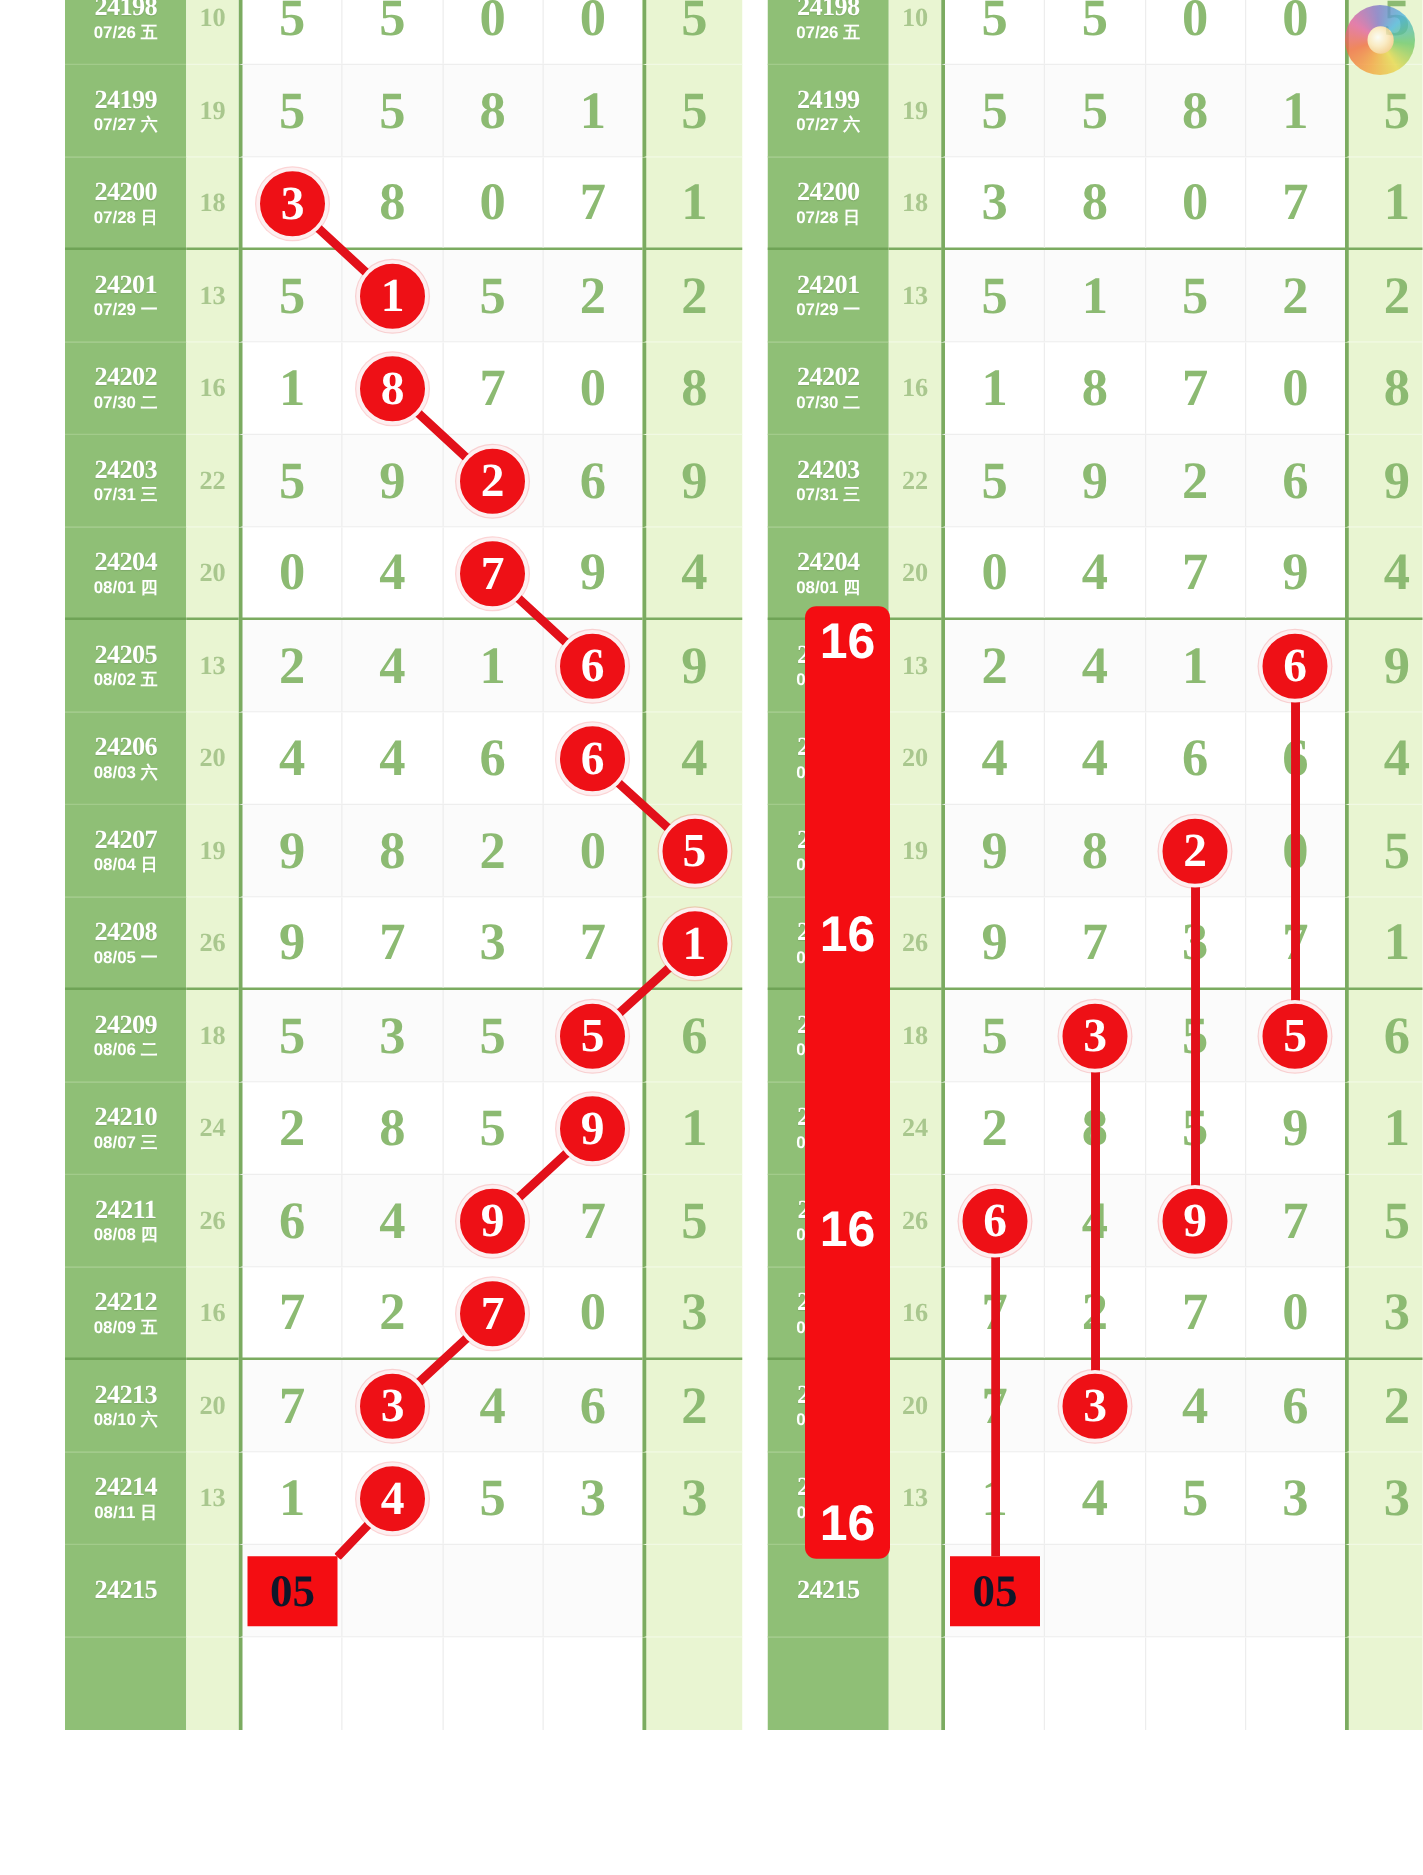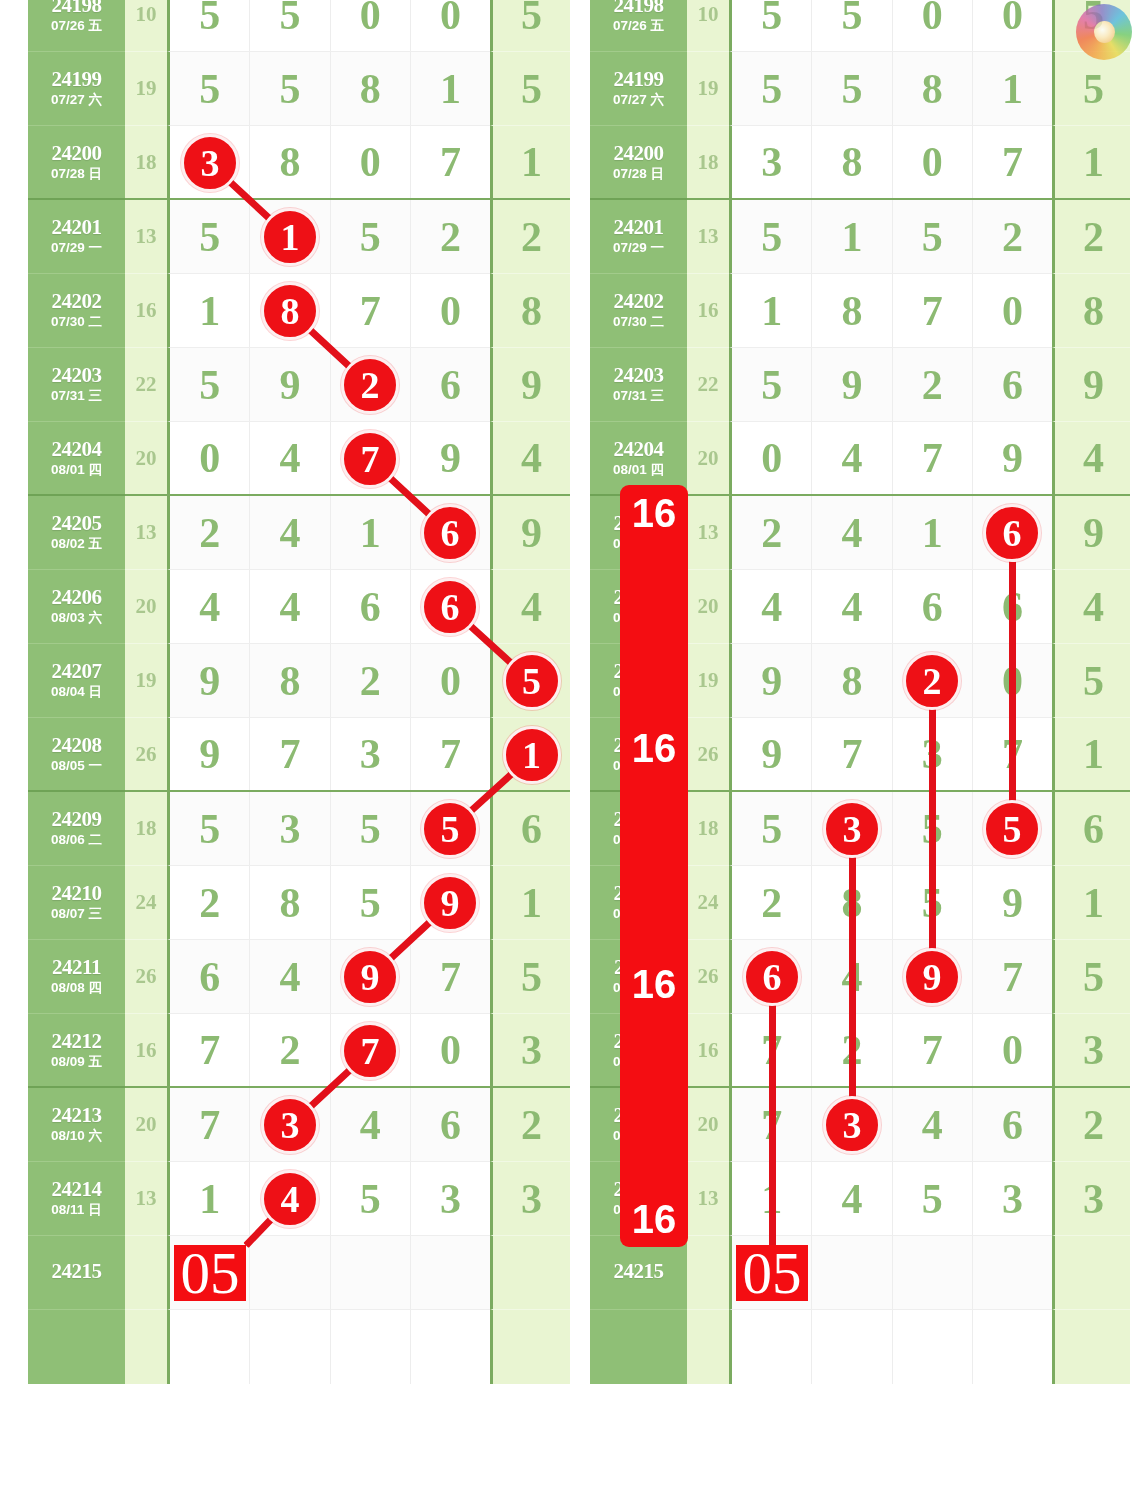--- a/index.html
+++ b/index.html
@@ -1,20 +1,20 @@
 <!DOCTYPE html>
 <html><head>
 <meta charset="utf-8">
 <style>
   html,body{margin:0;padding:0;background:#ffffff;}
   body{
     width:1138px;height:1500px;overflow:hidden;position:relative;
     font-family:"Liberation Serif","DejaVu Serif",serif;
   }
-  .panel{position:absolute;top:0;height:1500px;overflow:hidden;}
+  .panel{position:absolute;top:0;height:1500px;overflow:hidden;margin-left:24px;}
   #panel-left{left:28px;width:542px;}
   #panel-right{left:590px;width:540px;}
 
   .grid{position:absolute;left:0;top:-22px;width:542px;}
 
   .row{position:relative;height:74px;width:542px;box-sizing:border-box;}
 
   
   .c-issue{position:absolute;left:0;top:0;width:97px;height:100%;
     background:#8fbf76;box-sizing:border-box;
@@ -65,21 +65,21 @@
     background:#ee1016;border:3px solid #fdeff0;box-sizing:border-box;
     display:flex;align-items:center;justify-content:center;
     color:#ffffff;font-size:38px;font-weight:bold;line-height:1;
     box-shadow:0 0 0 1px rgba(238,16,22,.18);}
   .link{position:absolute;background:#e2101a;transform-origin:0 50%;height:7px;
     border-radius:1px;}
   .vlink{position:absolute;background:#e2101a;width:7px;}
 
   .predict{position:absolute;width:72px;height:56px;background:#f40d12;
     display:flex;align-items:center;justify-content:center;
-    color:#ffffff;font-size:59px;font-weight:normal;line-height:1;}
+    color:#0f172a;font-size:36px;font-weight:bold;line-height:1;}
 
   
   .bigbar{position:absolute;left:30px;top:500px;width:68px;height:808px;
     background:#f40d12;border-radius:9px;
     display:flex;flex-direction:column;align-items:center;
     justify-content:space-between;padding:8px 0;box-sizing:border-box;}
   .bigbar b{color:#ffffff;font-size:40px;font-weight:bold;line-height:1;
     font-family:"Liberation Sans","DejaVu Sans",sans-serif;}
 
   

